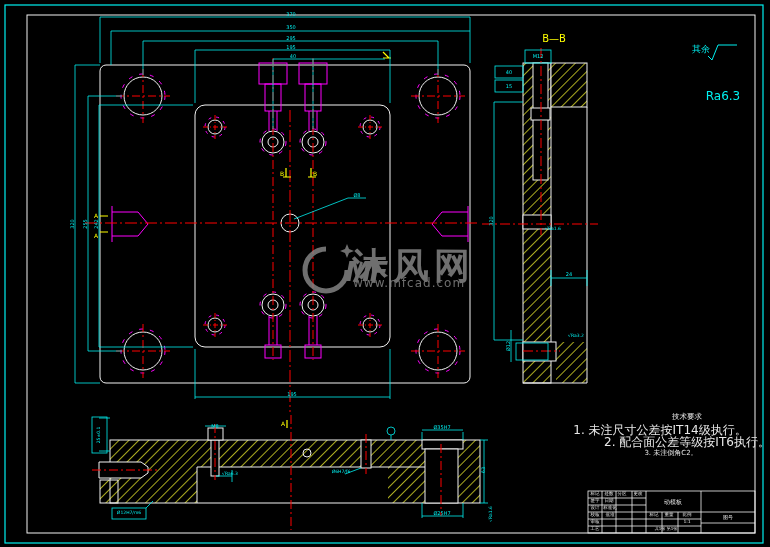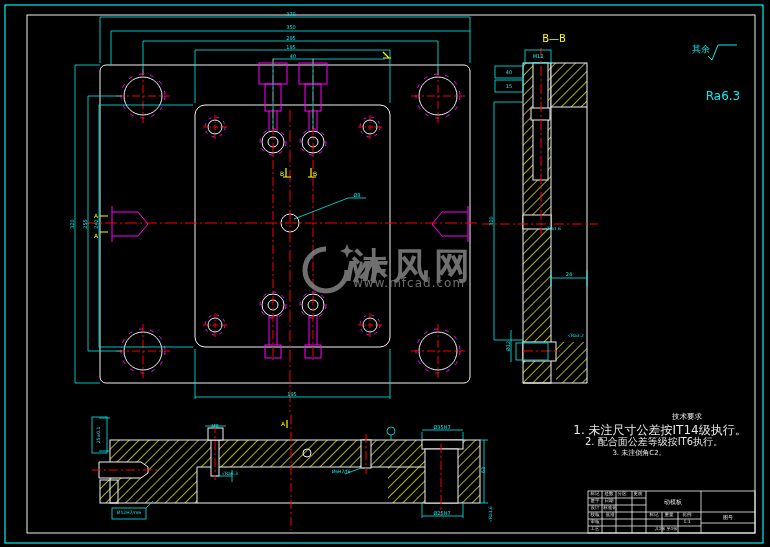--- a/index.html
+++ b/index.html
@@ -247,22 +247,22 @@
       <span class="ann c" style="left: 129px; top: 513px; font-size: 4.5px;">Ø12H7/m6</span>
       <span class="ann y" style="left: 96px; top: 216px; font-size: 6px;">A</span>
       <span class="ann y" style="left: 96px; top: 236px; font-size: 6px;">A</span>
       <span class="ann y" style="left: 282px; top: 174px; font-size: 6px;">B</span>
       <span class="ann y" style="left: 315px; top: 174px; font-size: 6px;">B</span>
       <span class="ann y" style="left: 283px; top: 424px; font-size: 6px;">A</span>
       <span class="ann c" style="left: 701px; top: 49px; font-size: 9px;">其余</span>
       <span class="ann c" style="left: 723px; top: 49px; font-size: 12px; margin-top: 47px;">Ra6.3</span>
       <span class="ann w" style="left: 687px; top: 417px; font-size: 7.5px;">技术要求</span>
       <span class="ann w" style="left: 660px; top: 430px; font-size: 12px;">1. 未注尺寸公差按IT14级执行。</span>
-      <span class="ann w" style="left: 654px; top: 442px; font-size: 10px; text-align: right;">2. 配合面公差等级按IT6执行。</span>
-      <span class="ann w" style="left: 639px; top: 453px; font-size: 7px;">3. 未注倒角C2。</span>
+      <span class="ann w" style="left: 687px; top: 442px; font-size: 12px; text-align: right;">2. 配合面公差等级按IT6执行。</span>
+      <span class="ann w" style="left: 671px; top: 453px; font-size: 7px;">3. 未注倒角C2。</span>
       <span class="ann w" style="left: 595px; top: 494px; font-size: 4.5px;">标记</span>
       <span class="ann w" style="left: 609px; top: 494px; font-size: 4.5px;">处数</span>
       <span class="ann w" style="left: 622px; top: 494px; font-size: 4.5px;">分区</span>
       <span class="ann w" style="left: 638px; top: 494px; font-size: 4.5px;">更改</span>
       <span class="ann w" style="left: 595px; top: 501px; font-size: 4.5px;">签字</span>
       <span class="ann w" style="left: 609px; top: 501px; font-size: 4.5px;">日期</span>
       <span class="ann w" style="left: 595px; top: 508px; font-size: 4.5px;">设计</span>
       <span class="ann w" style="left: 595px; top: 515px; font-size: 4.5px;">校核</span>
       <span class="ann w" style="left: 595px; top: 522px; font-size: 4.5px;">审核</span>
       <span class="ann w" style="left: 595px; top: 529px; font-size: 4.5px;">工艺</span>

